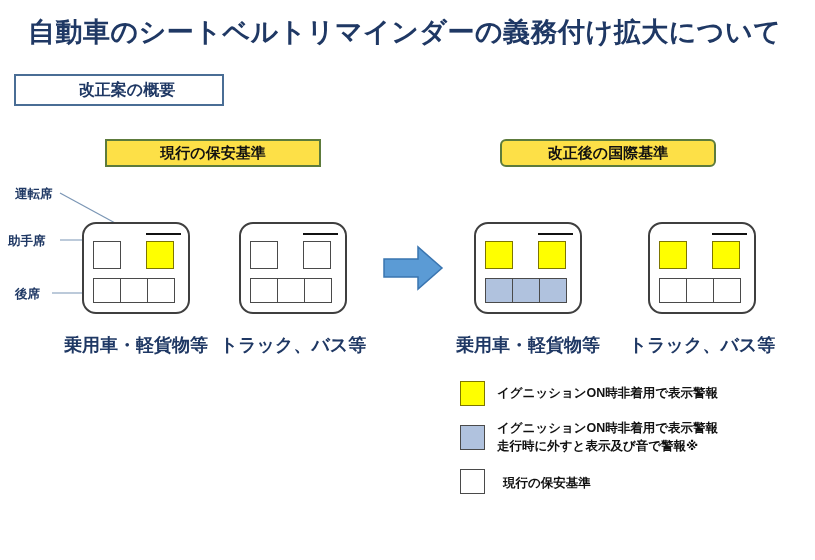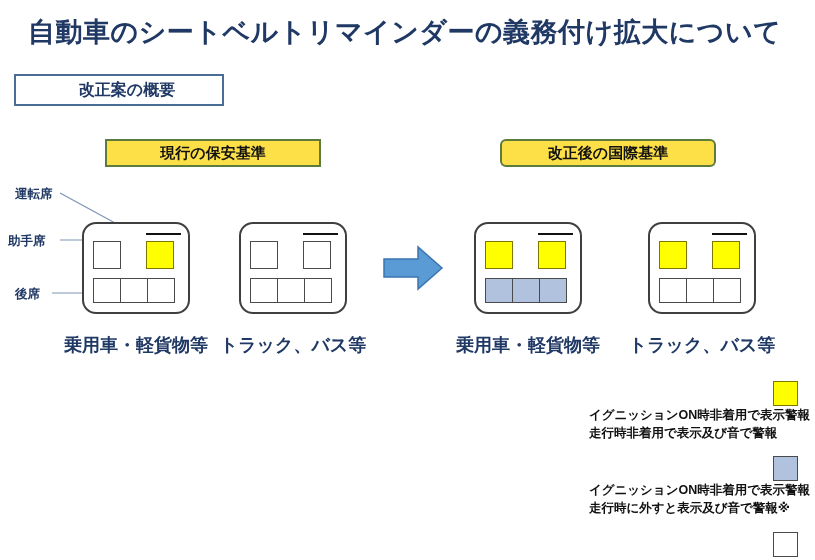--- a/index.html
+++ b/index.html
@@ -162,23 +162,22 @@
 
   
   .legend {
     position: absolute;
     left: 460px;
     top: 380px;
     width: 350px;
   }
   .legend-row {
     display: flex;
-    align-items: flex-end;
+    align-items: center;
     margin-bottom: 13px;
-    flex-direction: column;
   }
   .legend-swatch {
     flex: 0 0 auto;
     width: 25px;
     height: 25px;
     box-sizing: border-box;
     border: 1.8px solid #4a4a4a;
     margin-right: 12px;
     margin-top: 1px;
   }
@@ -279,21 +278,20 @@
     <div class="seat rear r3 white"></div>
   </div>
   <div class="vehicle-caption" id="caption-revised-truck">トラック、バス等</div>
 
   <div class="legend">
 
     <div class="legend-row">
       <div class="legend-swatch yellow"></div>
       <div class="legend-text">
         <span class="l1">イグニッションON時非着用で表示警報</span>
-        <span class="l2">走行時非着用で表示及び音で警報</span>
       </div>
     </div>
 
     <div class="legend-row">
       <div class="legend-swatch blue"></div>
       <div class="legend-text">
         <span class="l1">イグニッションON時非着用で表示警報</span>
         <span class="l2">走行時に外すと表示及び音で警報※</span>
       </div>
     </div>

